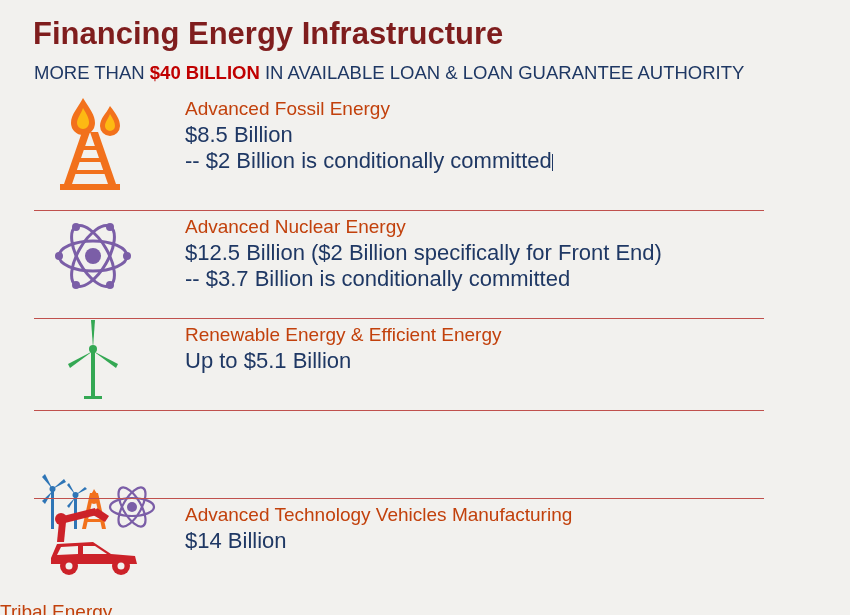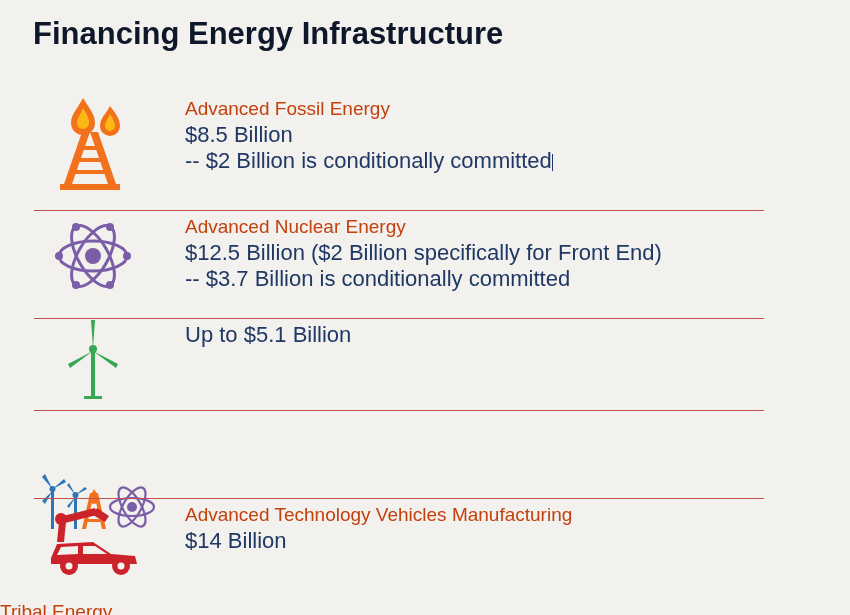--- a/index.html
+++ b/index.html
@@ -18,21 +18,21 @@
     width: 850px;
     height: 615px;
     box-sizing: border-box;
     padding: 0;
   }
   .title {
     position: absolute;
     left: 33px;
     top: 16px;
     font-size: 31px;
-    color: #0f172a;
+    color: #7f1d1d;
     font-weight: bold;
     letter-spacing: 0px;
     white-space: nowrap;
   }
   .subtitle {
     position: absolute;
     left: 34px;
     top: 62px;
     font-size: 18.5px;
     color: #1f3864;
@@ -99,20 +99,21 @@
     margin-left: 0px;
   }
 </style>
 </head>
 <body>
 
 <div class="slide">
 
   <div class="title">Financing Energy Infrastructure</div>
 
+  <div class="subtitle"><span>MORE THAN </span><span class="hl">$40 BILLION</span><span> IN AVAILABLE LOAN &amp; LOAN GUARANTEE AUTHORITY</span></div>
 
   <div class="rows">
 
     <div class="row r1">
       <div class="icon-cell">
         <svg width="110" height="100" viewBox="0 0 110 100">
 
           <path d="M72 14 c6 8 10 13 10 20 a10 10 0 0 1 -20 0 c0 -8 6 -12 10 -20 z" fill="#f2711c"></path>
           <path d="M72 22 c3 5 5 8 5 12 a5 5 0 0 1 -10 0 c0 -4 3 -7 5 -12 z" fill="#fdb913"></path>
           <path d="M45 6 c7 11 12 17 12 25 a12 12 0 0 1 -24 0 c0 -9 7 -15 12 -25 z" fill="#f2711c"></path>
@@ -166,20 +167,21 @@
             <rect x="43" y="32" width="4" height="48"></rect>
             <path d="M45 30 L43 2 L47 2 Z"></path>
             <path d="M45 33 L70 46 L68 50 Z"></path>
             <path d="M45 33 L20 46 L22 50 Z"></path>
             <circle cx="45" cy="31" r="4"></circle>
             <rect x="36" y="78" width="18" height="3"></rect>
           </g>
         </svg>
       </div>
       <div class="text-cell">
+        <div class="prog-title">Renewable Energy &amp; Efficient Energy</div>
         <div class="prog-line">Up to $5.1 Billion</div>
       </div>
       <div class="divider" style="top:92px"></div>
     </div>
 
     <div class="row r4">
       <div class="icon-cell">
         <svg width="130" height="76" viewBox="0 0 130 76">
 
           <g fill="#2e75b6">

